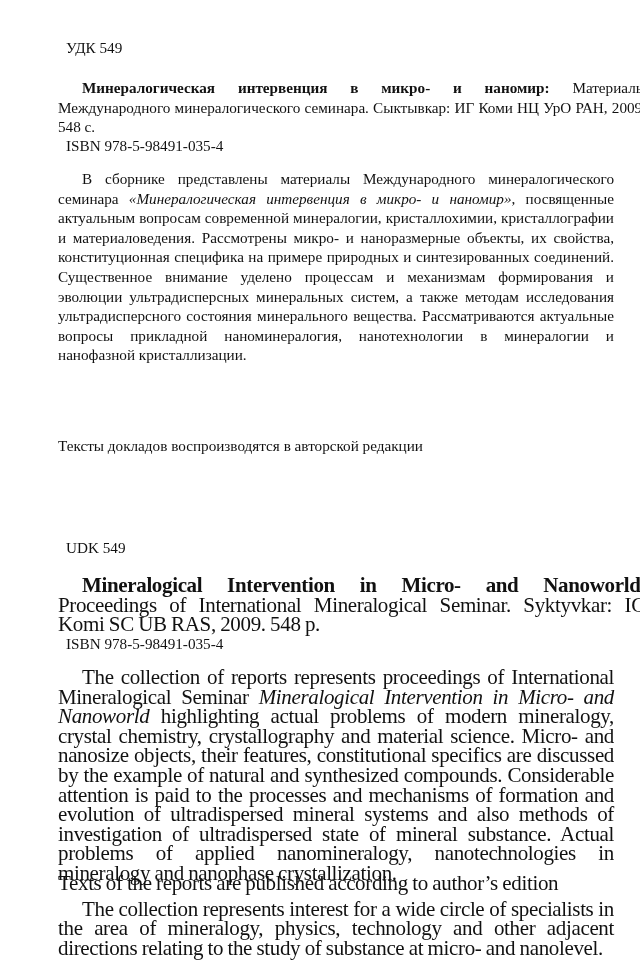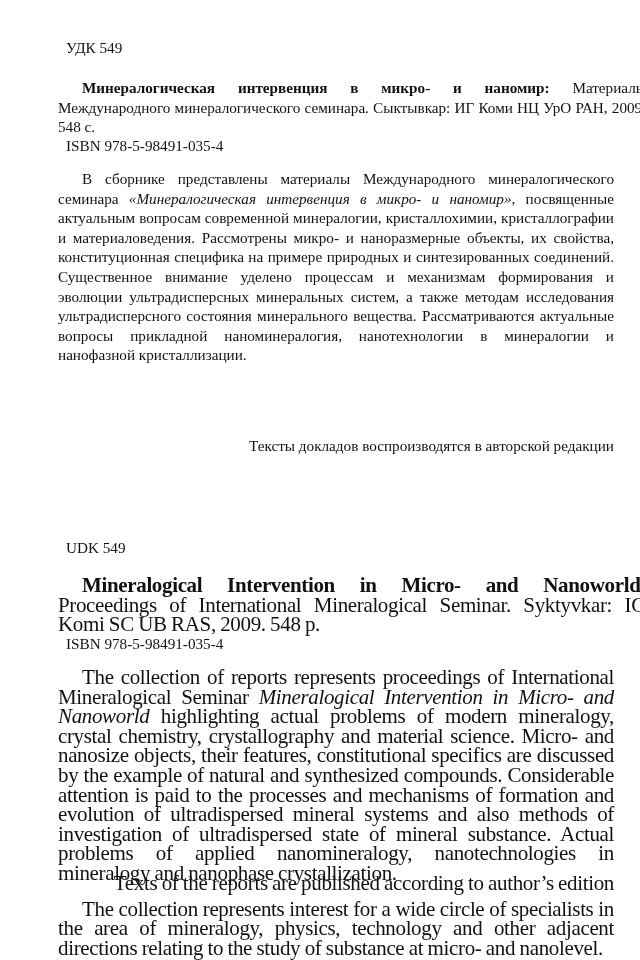--- a/index.html
+++ b/index.html
@@ -4,21 +4,21 @@
 <style>
   html, body { margin: 0; padding: 0; background: #ffffff; }
   body {
     width: 640px; height: 960px; overflow: hidden; position: relative;
     font-family: "Liberation Serif", serif; color: #111111;
   }
   .page { position: absolute; left: 26px; top: 0; width: 588px; }
   .block { position: absolute; left: 16px; width: 588px; font-size: 15.2px; line-height: 19.6px; }
   .indent { text-indent: 24px; }
   .just { text-align: justify; }
-  .center { text-align: right; font-family: Liberation Serif, serif; }
+  .center { text-align: left; font-family: Liberation Serif, serif; }
   .en { font-size: 21px; letter-spacing: -0.35px; word-spacing: -0.5px; }
   b { font-weight: bold; }
   i { font-style: italic; }
   p { margin: 16px; }
 </style>
 </head>
 <body>
 
 <div class="page">
 

